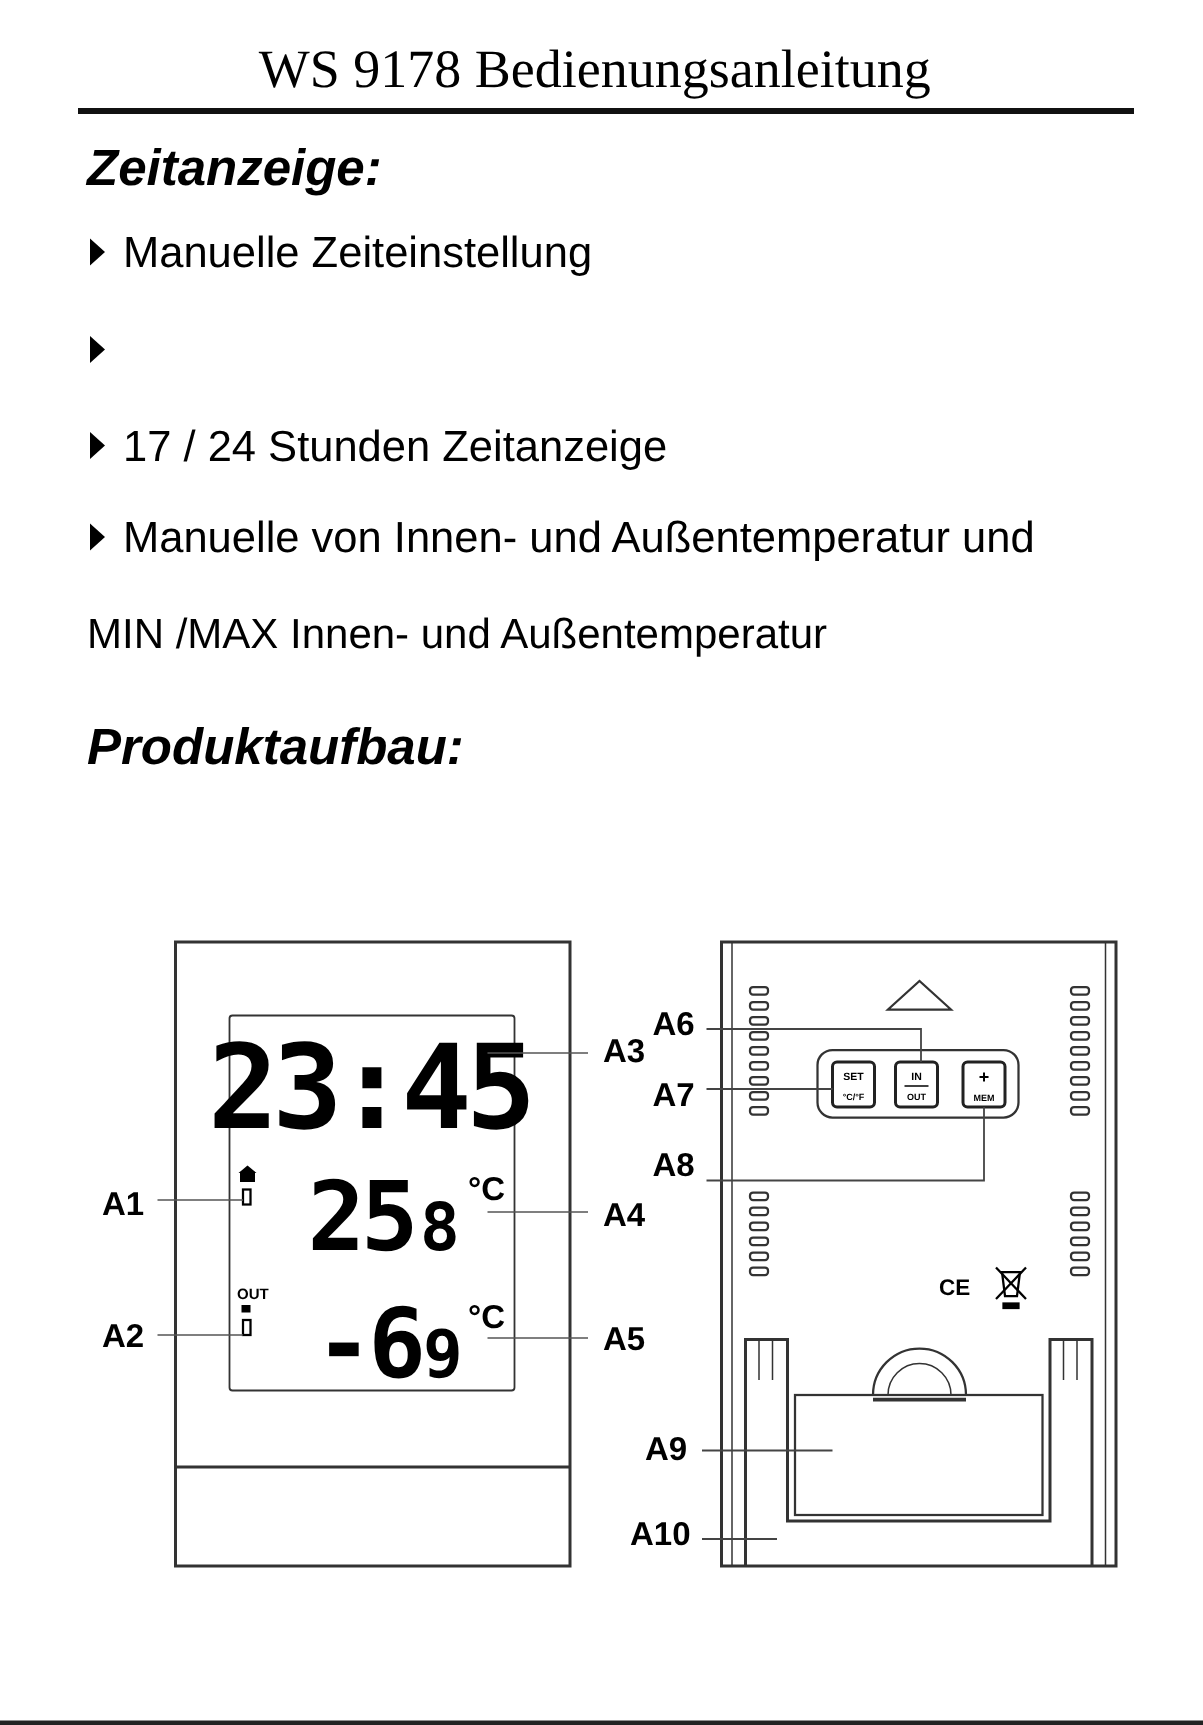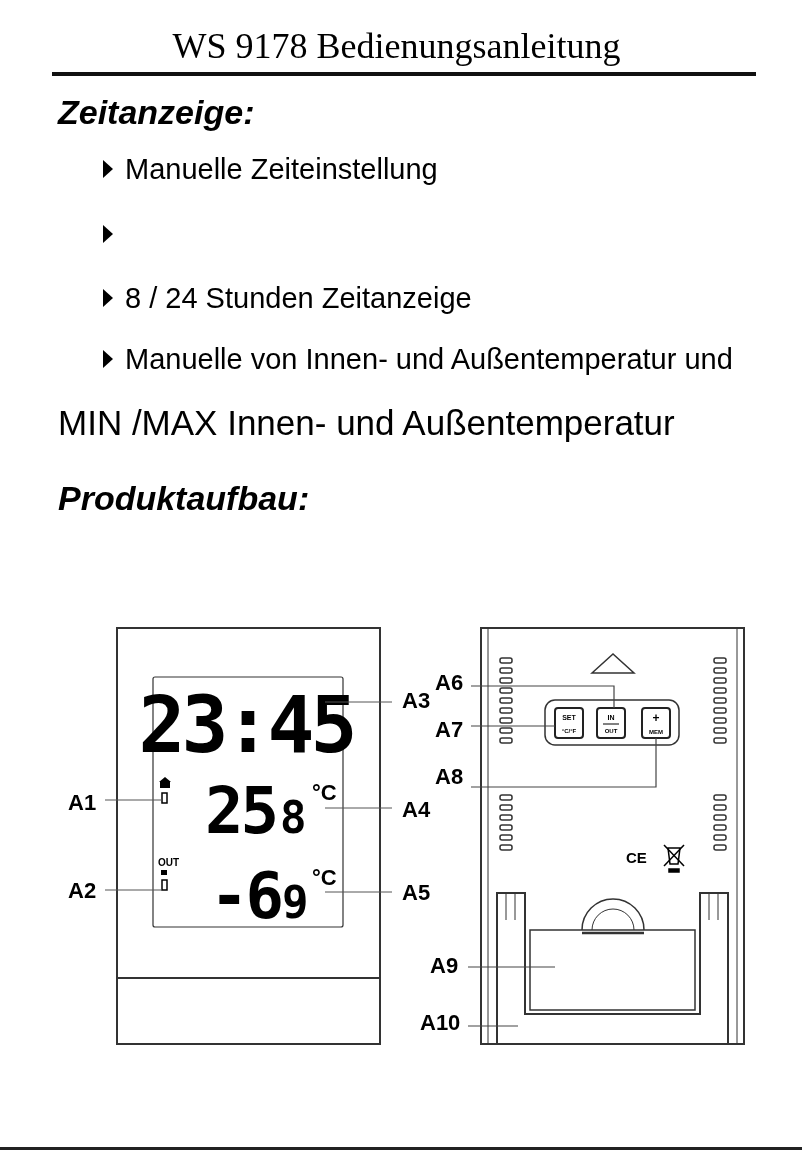--- a/index.html
+++ b/index.html
@@ -1,36 +1,36 @@
 <!DOCTYPE html>
 <html><head>
 <meta charset="utf-8">
 <style>
   html, body { margin: 0; padding: 0; background: #ffffff; }
   body { width: 802px; height: 1150px; position: relative; overflow: hidden; font-family: "Liberation Sans", sans-serif; color: #000; }
   .title { position: absolute; left: 0; width: 793px; top: 26px; text-align: center; font-family: "Liberation Serif", serif; font-size: 36px; line-height: 40px; }
   .title-rule { position: absolute; left: 52px; top: 72px; width: 704px; height: 4px; background: #111; }
   .h2 { position: absolute; left: 58px; font-family: "Liberation Sans", sans-serif; font-weight: bold; font-style: italic; font-size: 34px; line-height: 40px; }
-  .bullet { position: absolute; left: 60px; font-size: 29px; line-height: 34px; white-space: nowrap; margin-left: 43px; }
+  .bullet { position: absolute; left: 60px; font-size: 29px; line-height: 34px; white-space: nowrap; }
   .bullet .tri { display: inline-block; width: 0; height: 0; border-top: 9px solid transparent; border-bottom: 9px solid transparent; border-left: 10px solid #000; margin-right: 12px; vertical-align: 1px; }
-  .plain { position: absolute; left: 58px; font-size: 35px; line-height: 34px; white-space: nowrap; }
+  .plain { position: absolute; left: 58px; font-size: 28px; line-height: 34px; white-space: nowrap; }
   .footer-rule { position: absolute; left: 0; top: 1147px; width: 802px; height: 3px; background: #222; }
   svg text { font-family: "Liberation Sans", sans-serif; font-weight: bold; }
 </style>
 </head>
 <body>
 
 <div class="title">WS 9178 Bedienungsanleitung</div>
 <div class="title-rule"></div>
 
 <div class="h2" style="top:92px">Zeitanzeige:</div>
 
 <div class="bullet" style="top:152px"><span class="tri"></span><span>Manuelle Zeiteinstellung</span></div>
 <div class="bullet" style="top:217px"><span class="tri"></span></div>
-<div class="bullet" style="top:281px"><span class="tri"></span><span>8 / 24 Stunden Zeitanzeige</span></div>
+<div class="bullet" style="top:281px"><span class="tri"></span><span>17 / 24 Stunden Zeitanzeige</span></div>
 <div class="bullet" style="top:342px"><span class="tri"></span><span>Manuelle von Innen- und Außentemperatur und</span></div>
 <div class="plain" style="top:406px">MIN /MAX Innen- und Außentemperatur</div>
 
 <div class="h2" style="top:478px">Produktaufbau:</div>
 
 <svg style="position:absolute;left:0;top:0" width="802" height="1150" viewBox="0 0 802 1150">
 
   <g fill="none" stroke="#333">
     <rect x="117" y="628" width="263" height="416" stroke-width="2"></rect>
     <line x1="117" y1="978" x2="380" y2="978" stroke-width="2"></line>

